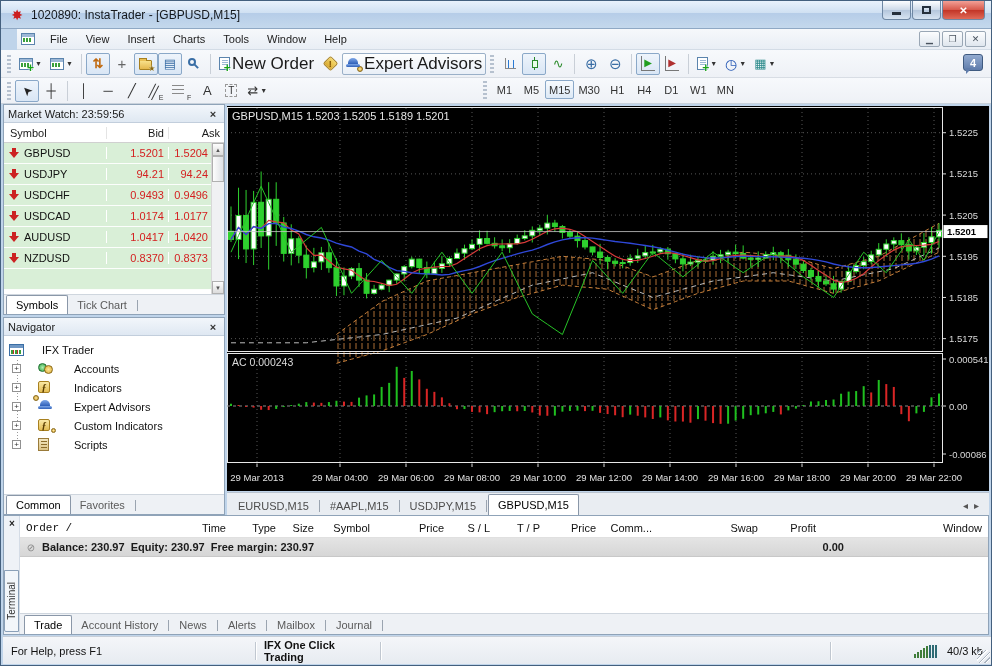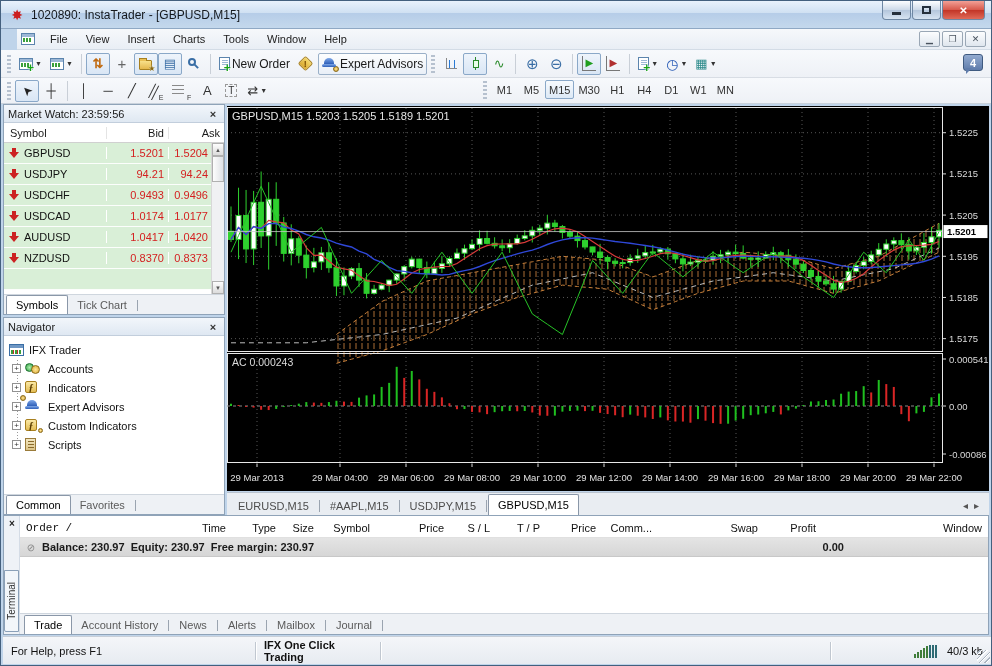--- a/index.html
+++ b/index.html
@@ -32,21 +32,21 @@
   .tb1{position:absolute;left:0;right:0;top:49px;height:28px;background:linear-gradient(#f7f9fc,#eef1f6);
     border-bottom:1px solid #d8dde4;display:flex;align-items:center;padding:0 2px;}
   .tb2{position:absolute;left:0;right:0;top:77px;height:26px;background:linear-gradient(#f7f9fc,#eef1f6);
     border-bottom:1px solid #c9d2dc;display:flex;align-items:center;padding:0 2px;}
   .tgrip{width:4px;height:18px;margin:0 4px;background:repeating-linear-gradient(#b6c1cf 0 2px,transparent 2px 4px);}
   .tsep{width:1px;height:20px;background:#c9cfd7;margin:0 4px;}
   .tbtn{height:22px;min-width:24px;padding:0 3px;display:flex;align-items:center;justify-content:center;gap:2px;
     border:1px solid transparent;border-radius:2px;color:#3a6ea5;position:relative;}
   .tbtn.pressed{background:linear-gradient(#eef4fb,#d9e6f5);border-color:#8aa8c8;}
   .tbtn.framed{border-color:#9ab0c8;background:linear-gradient(#fdfefe,#e9eff7);}
-  .tbtn .lbl{color:#1a1a1a;font-size:12px;}
+  .tbtn .lbl{color:#1a1a1a;font-size:17px;}
   .caret{font-size:7px;color:#333;}
   .chart-mini{width:14px;height:12px;background:#fff;border:1px solid #5b84ad;position:relative;}
   .chart-mini::before{content:"";position:absolute;left:0;right:0;top:0;height:3px;background:#9db8d6;}
   .chart-mini::after{content:"";position:absolute;left:1px;bottom:2px;width:9px;height:4px;
     background:repeating-linear-gradient(90deg,#3aa03a 0 2px,transparent 2px 3px);}
   .gplus{position:absolute;right:-2px;bottom:-3px;font-size:12px;font-weight:bold;color:#17a317;text-shadow:1px 1px 0 #fff;line-height:8px;}
   .i-updown{color:#c06a10;font-size:13px;font-weight:bold;}
   .i-cross{color:#666;font-size:15px;font-weight:300;line-height:14px;}
   .folder{width:13px;height:10px;background:linear-gradient(#f8e08a,#e4b84e);border:1px solid #a8801f;border-radius:1px;position:relative;margin-top:3px;}
   .folder::before{content:"";position:absolute;top:-3px;left:-1px;width:6px;height:2px;background:#e9c055;border:1px solid #a8801f;border-bottom:none;}
@@ -114,21 +114,21 @@
   .sbtn{position:absolute;left:0;width:12px;height:13px;border:1px solid #b0b0b0;background:linear-gradient(#fdfdfd,#dcdcdc);
     display:flex;align-items:center;justify-content:center;font-size:6px;color:#555;}
   .sthumb{position:absolute;left:0;top:13px;width:12px;height:26px;border:1px solid #b0b0b0;background:linear-gradient(90deg,#fdfdfd,#dfe2e6);}
   .tabsrow{height:20px;display:flex;align-items:flex-end;background:#eef1f5;border-top:1px solid #cfd6de;padding:0 2px;}
   .ptab{height:18px;display:flex;align-items:center;padding:0 9px;color:#5a5a5a;}
   .ptab.active{background:#fff;border:1px solid #8a97a8;border-bottom:none;color:#000;height:19px;border-radius:2px 2px 0 0;}
   .ptab-sep{width:1px;height:11px;background:#9aa4b0;margin:0 1px 3px 1px;}
   
   .tree{position:relative;flex:1;padding:4px 0 0 4px;background:#fff;}
   .treeline{position:absolute;left:13px;top:24px;width:1px;background:repeating-linear-gradient(#9a9a9a 0 1px,transparent 1px 3px);}
-  .trow{display:flex;align-items:center;height:19px;position:relative;}
+  .trow{display:flex;align-items:center;height:19px;position:relative;gap:13px;}
   .trow .label{margin-left:5px;color:#111;}
   .pbox{width:9px;height:9px;border:1px solid #919191;background:#fff;font-size:8px;line-height:7px;text-align:center;color:#333;margin-left:4px;z-index:1;}
   .ni{width:18px;height:15px;position:relative;margin-left:4px;}
   .ni-root{width:15px;height:12px;background:#fff;border:1px solid #3a6ea5;position:relative;margin-left:1px;}
   .ni-root::before{content:"";position:absolute;left:0;right:0;top:0;height:3px;background:#6f97c4;}
   .ni-root::after{content:"";position:absolute;left:1px;bottom:1px;width:10px;height:4px;background:repeating-linear-gradient(90deg,#3aa03a 0 2px,#c03030 2px 3px,transparent 3px 4px);}
   .coin1{position:absolute;left:0;top:2px;width:9px;height:9px;border-radius:50%;background:radial-gradient(#aef0b0,#2f9e3f);border:1px solid #1d7030;}
   .coin2{position:absolute;left:6px;top:4px;width:9px;height:9px;border-radius:50%;background:radial-gradient(#ffe79a,#d9a92f);border:1px solid #8a6a1a;}
   .fsq{position:absolute;left:0;top:1px;width:12px;height:12px;background:linear-gradient(#fbe9a6,#e3bd55);border:1px solid #a8801f;border-radius:2px;
     font-family:"Liberation Serif",serif;font-style:italic;font-weight:bold;font-size:10px;color:#5a3c00;text-align:center;line-height:12px;}

